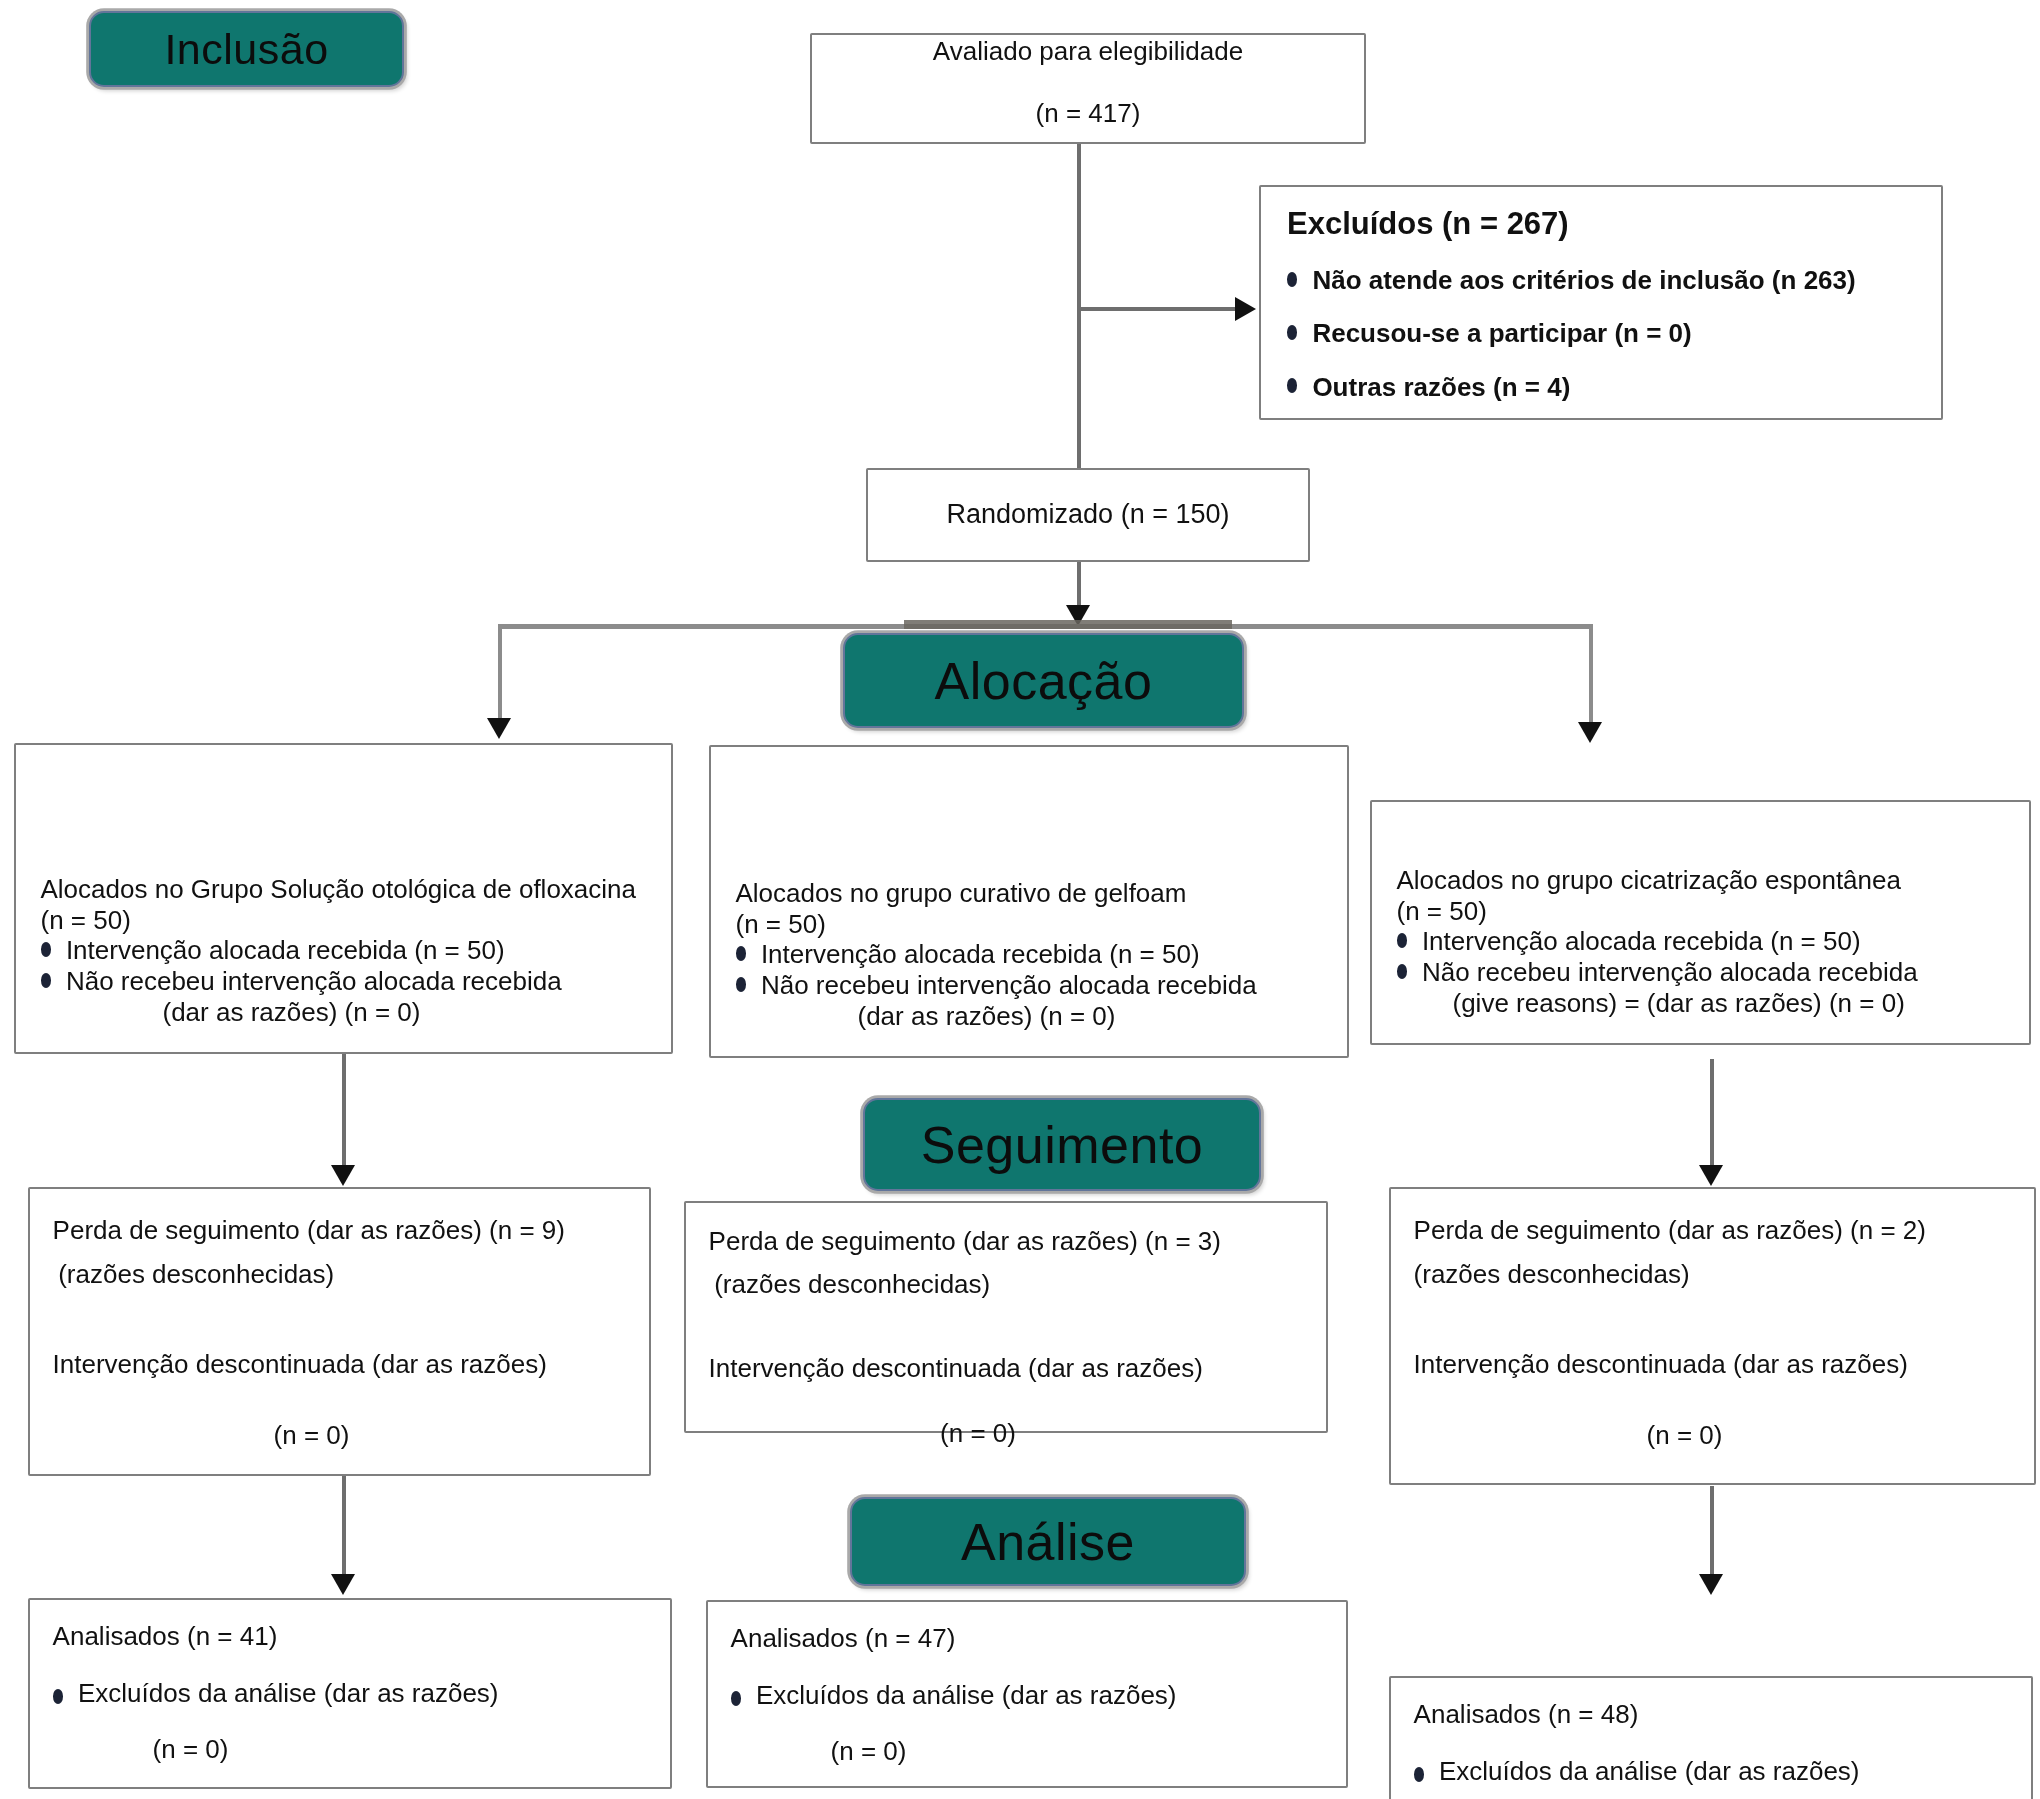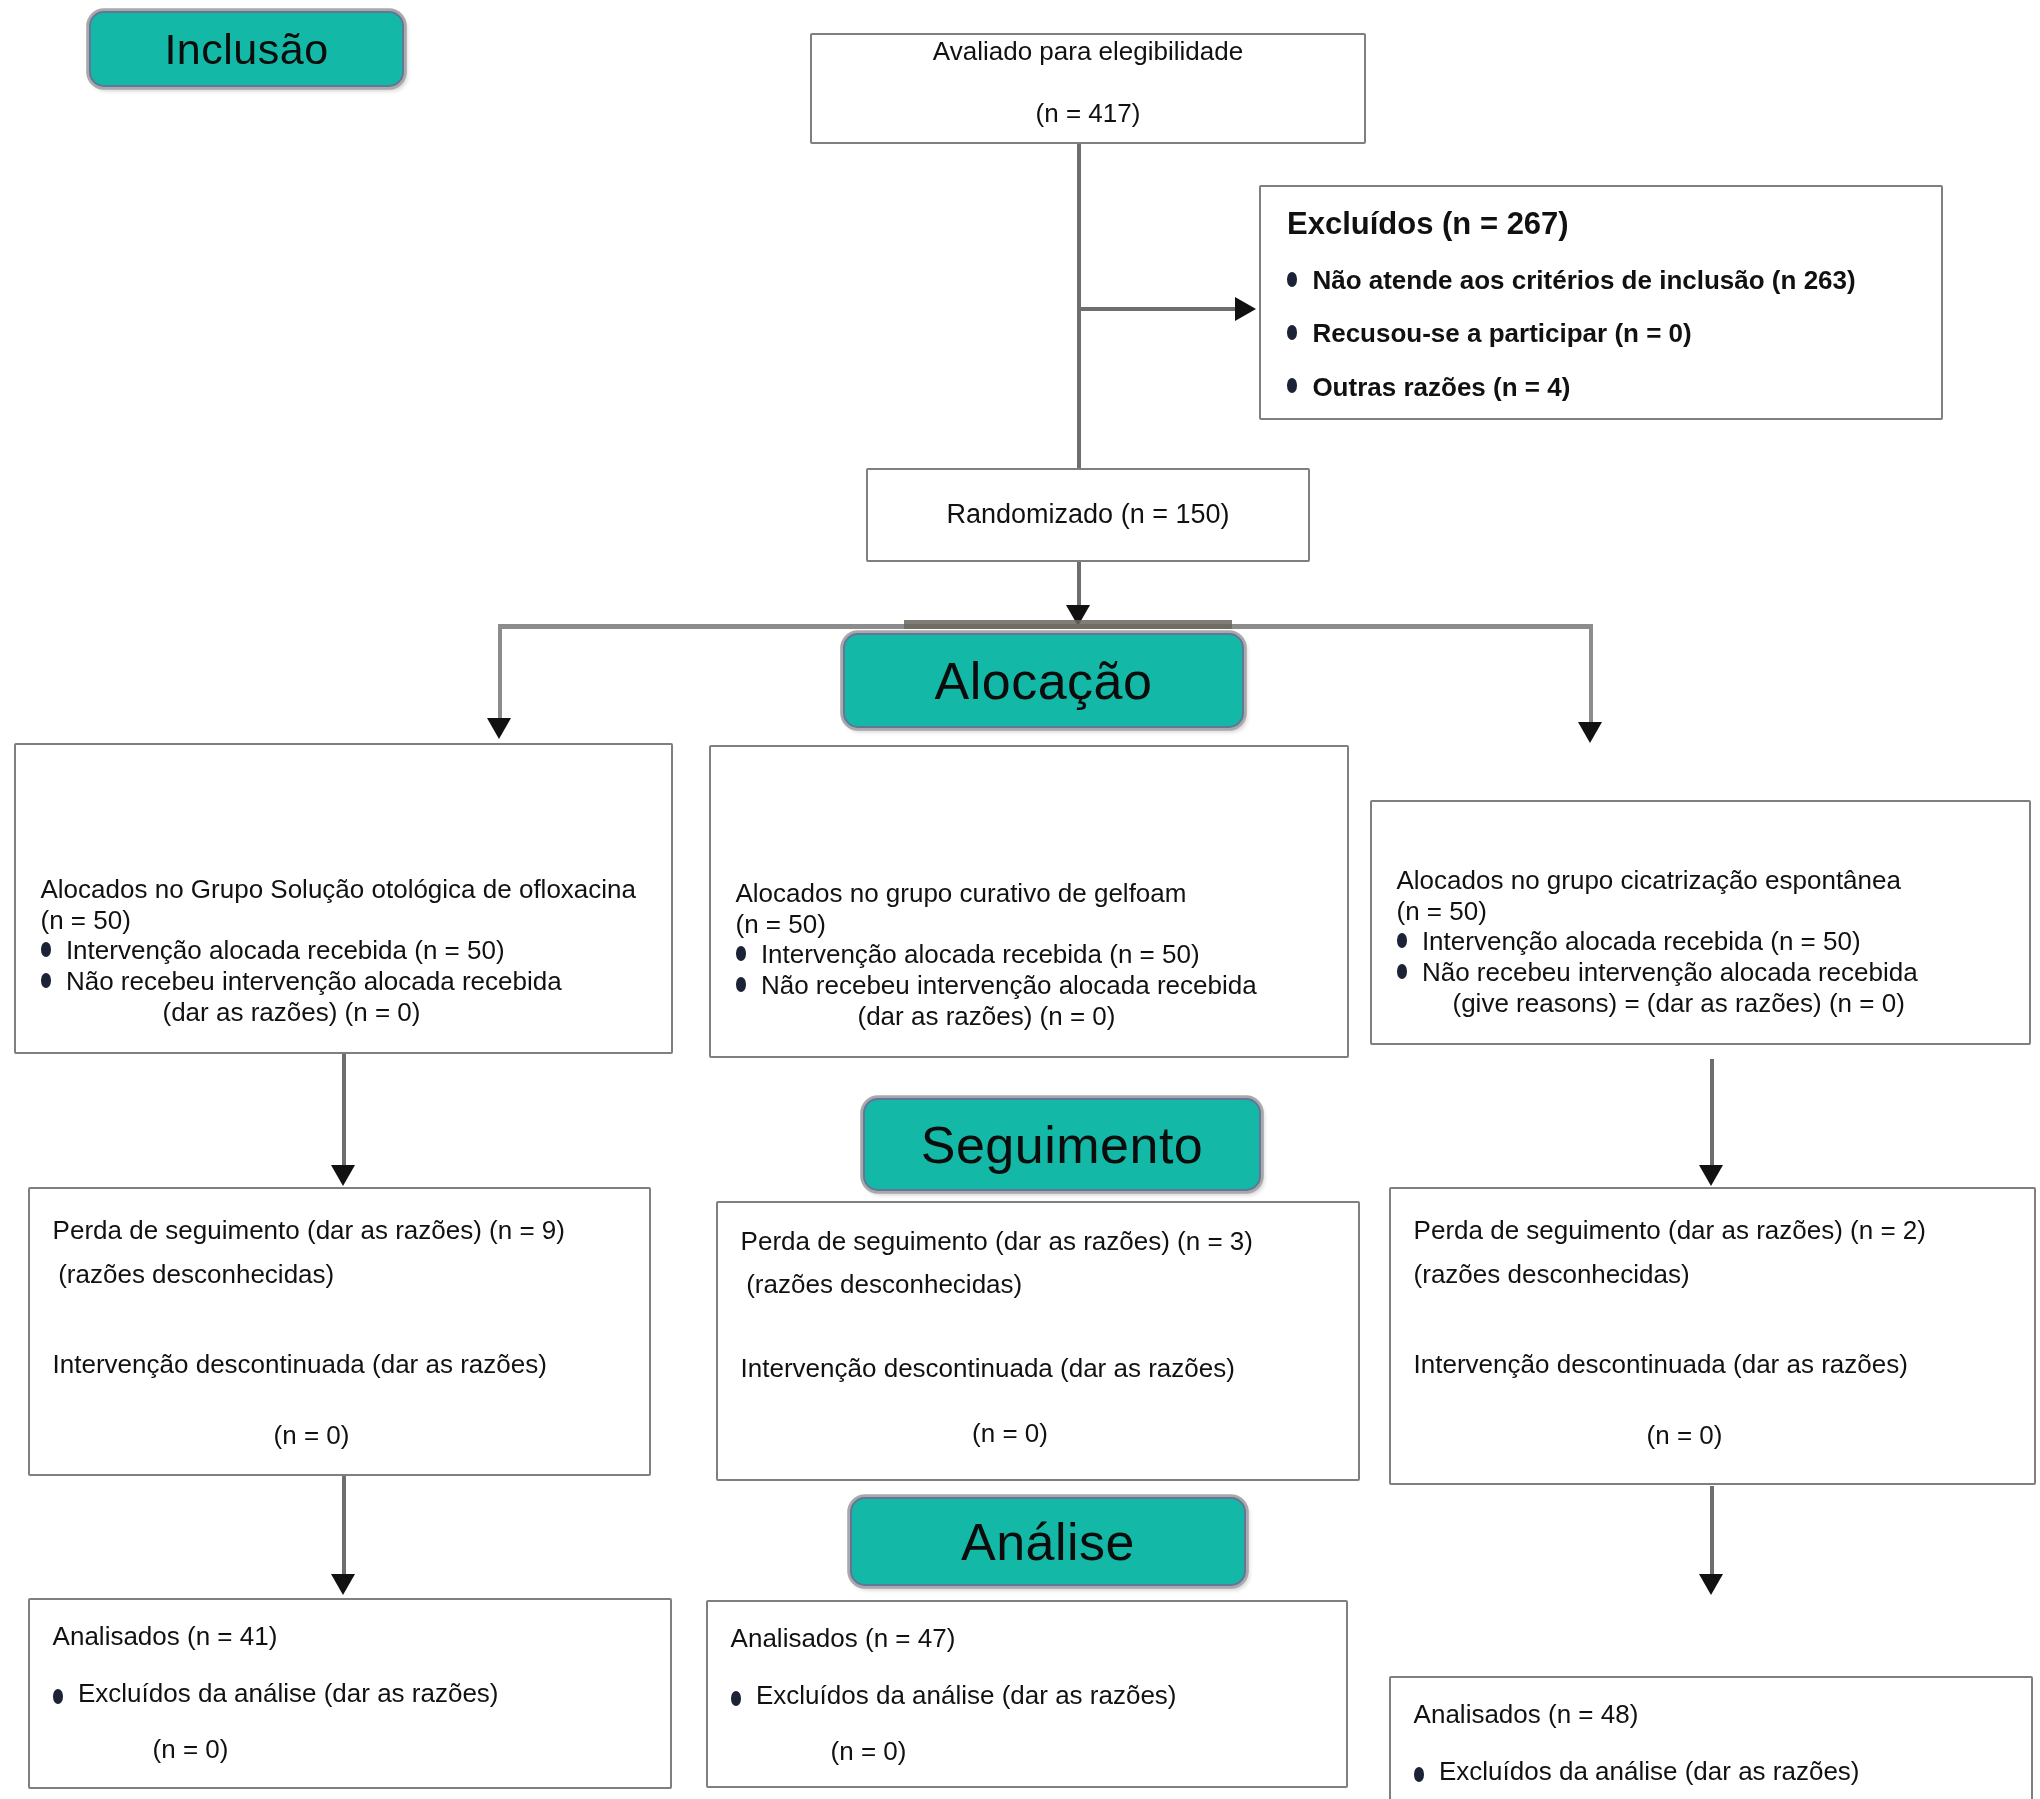--- a/index.html
+++ b/index.html
@@ -2,21 +2,21 @@
 <html style="font-size:15px"><head>
 <meta charset="utf-8">
 <style>
   html,body{margin:0;padding:0;background:#ffffff;}
   .canvas{
     position:relative;width:2040px;height:1799px;background:#ffffff;
     font-family:"Liberation Sans", sans-serif;color:#111;overflow:hidden;
   }
   
   .stage{
-    position:absolute;background:#14b8a6;border:2.8px solid #62759a;border-radius:15px;
+    position:absolute;background:#0f766e;border:2.8px solid #62759a;border-radius:15px;
     display:flex;align-items:center;justify-content:center;
     font-size:40px;letter-spacing:0.5px;color:#0c0c0c;
     box-shadow:0 0 0 2.8px #a9a9a9, 2.8px 3.8px 4.7px rgba(0,0,0,.18);
   }
   .stage.small{font-size:52px;}
   
   .wbox{
     position:absolute;background:#fff;border:2.8px solid #7f7f7f;border-radius:1.9px;
     font-size:26px;line-height:1.18;box-sizing:border-box;
   }
@@ -169,21 +169,21 @@
 
   <div class="wbox" style="left:28px;top:1187px;width:623px;height:289px;">
     <div class="fu-inner">
       <div>Perda de seguimento (dar as razões) (n = 9)</div>
       <div class="fu-line2">(razões desconhecidas)</div>
       <div class="fu-line3">Intervenção descontinuada (dar as razões)</div>
       <div class="fu-line4">(n = 0)</div>
     </div>
   </div>
 
-  <div class="wbox" style="left:716px;top:1201px;width:644px;height:280px;">
+  <div class="wbox" style="left:684px;top:1201px;width:644px;height:232px;">
     <div class="fu-inner" style="padding-top:22.6px;">
       <div>Perda de seguimento (dar as razões) (n = 3)</div>
       <div class="fu-line2">(razões desconhecidas)</div>
       <div class="fu-line3" style="margin-top:53px;">Intervenção descontinuada (dar as razões)</div>
       <div class="fu-line4" style="margin-top:34px;">(n = 0)</div>
     </div>
   </div>
 
   <div class="wbox" style="left:1389px;top:1187px;width:647px;height:298px;">
     <div class="fu-inner">

